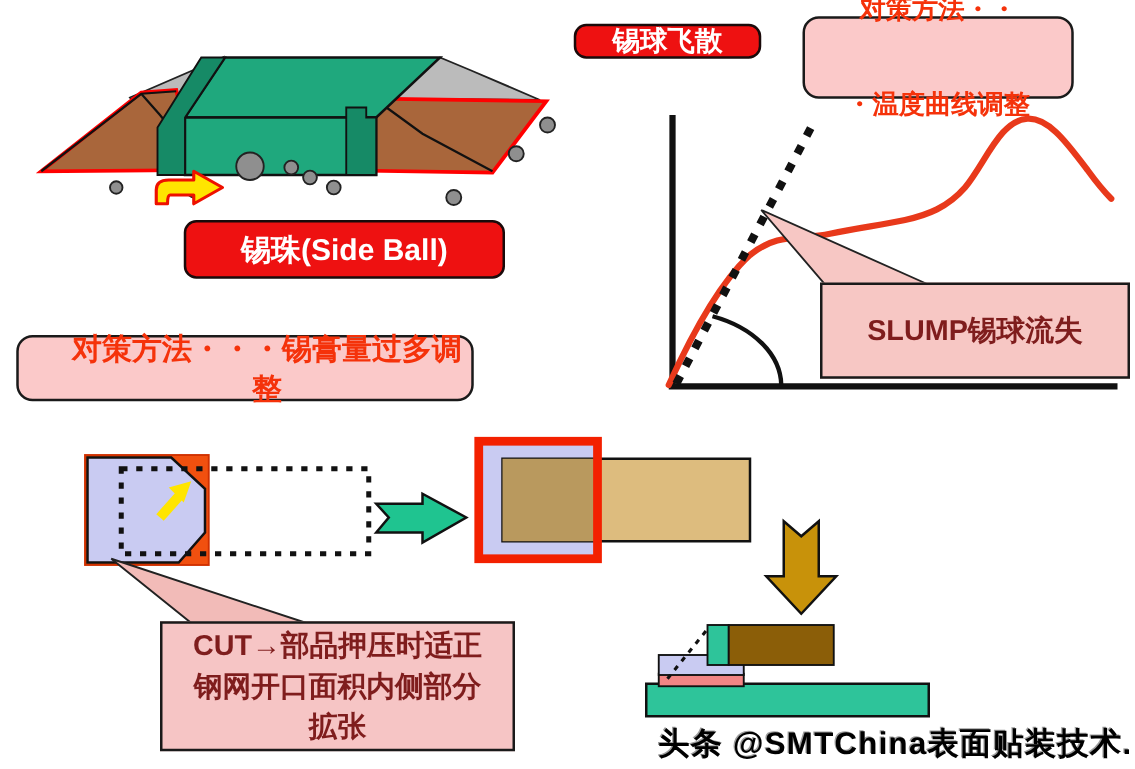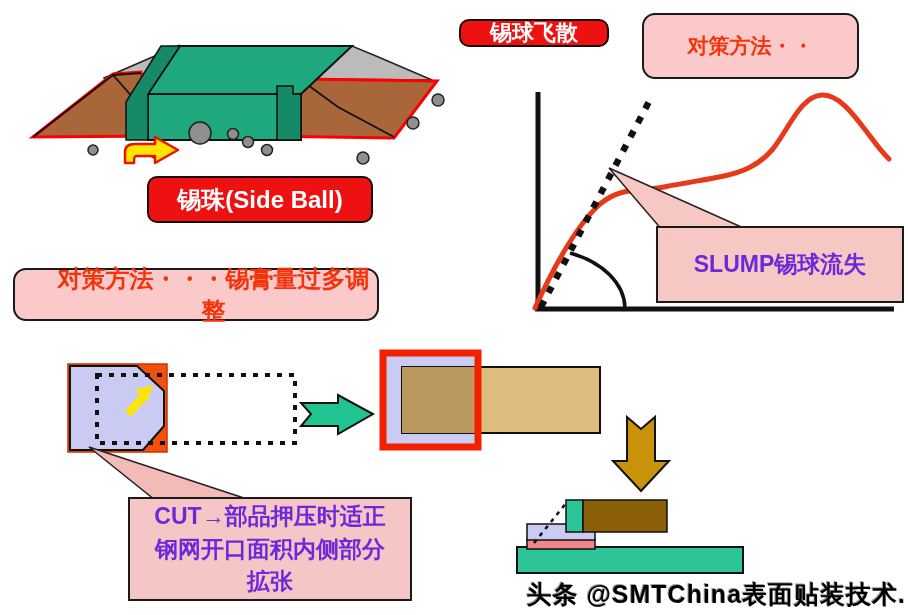--- a/index.html
+++ b/index.html
@@ -12,21 +12,21 @@
   .badge{
     display:flex;align-items:center;justify-content:center;text-align:center;
     background:#ee1111;color:#ffffff;border:2.5px solid #1a0a0a;border-radius:10px;
   }
   .pinkbox{
     display:flex;flex-direction:column;align-items:center;justify-content:center;text-align:center;
     background:#fbc9c9;color:#f5320a;border:2.5px solid #1a1a1a;border-radius:13px;
   }
   .callout{
     display:flex;flex-direction:column;align-items:center;justify-content:center;text-align:center;
-    background:#f7c7c4;color:#6d28d9;border:2.5px solid #1a1a1a;border-radius:0;
+    background:#f7c7c4;color:#7f1d1d;border:2.5px solid #1a1a1a;border-radius:0;
   }
   .watermark{
     color:#000000;text-align:right;font-size:25px;letter-spacing:1px;
     text-shadow:-1px -1px 0 #9e9e9e,1px 1px 1px #ffffff;
   }
 </style>
 </head>
 <body>
 
 <div class="stage">
@@ -93,30 +93,31 @@
       <polygon points="627,417 641,429 655,417 655,461 669,461 641,491 613,461 627,461" fill="#c8920a" stroke="#111" stroke-width="2"></polygon>
       <rect x="517" y="547" width="226" height="26" fill="#2ec49a" stroke="#111" stroke-width="2"></rect>
       <rect x="527" y="539" width="68" height="10" fill="#f28585" stroke="#111" stroke-width="1.5"></rect>
       <rect x="527" y="524" width="68" height="16" fill="#c9cbf2" stroke="#111" stroke-width="1.5"></rect>
       <rect x="566" y="500" width="17" height="32" fill="#2ec49a" stroke="#111" stroke-width="1.5"></rect>
       <rect x="583" y="500" width="84" height="32" fill="#8b5e08" stroke="#111" stroke-width="1.5"></rect>
       <line x1="534" y1="543" x2="567" y2="502" stroke="#111" stroke-width="2.5" stroke-dasharray="4 5"></line>
     </g>
   </svg>
 
-  <div class="abs badge" style="left:147px;top:176px;width:226px;height:47px;font-size:24px;">
+  <div class="abs badge" style="left:147px;top:176px;width:257px;height:47px;font-size:24px;">
     <span>锡珠(Side Ball)</span>
   </div>
 
   <div class="abs badge" style="left:459px;top:19px;width:150px;height:28px;font-size:22px;">
     <span>锡球飞散</span>
   </div>
 
   <div class="abs pinkbox" style="left:642px;top:13px;width:217px;height:66px;font-size:21px;line-height:1.35;gap:48px;">
     <span>对策方法・・</span>
+    <span>・温度曲线调整</span>
   </div>
 
   <div class="abs pinkbox" style="left:13px;top:268px;width:366px;height:53px;font-size:24px;padding-left:35px;">
     <span>对策方法・・・锡膏量过多调整</span>
   </div>
 
   <div class="abs callout" style="left:656px;top:226px;width:248px;height:77px;font-size:23px;line-height:1.45;">
     <span>SLUMP锡球流失</span>
   </div>
 

